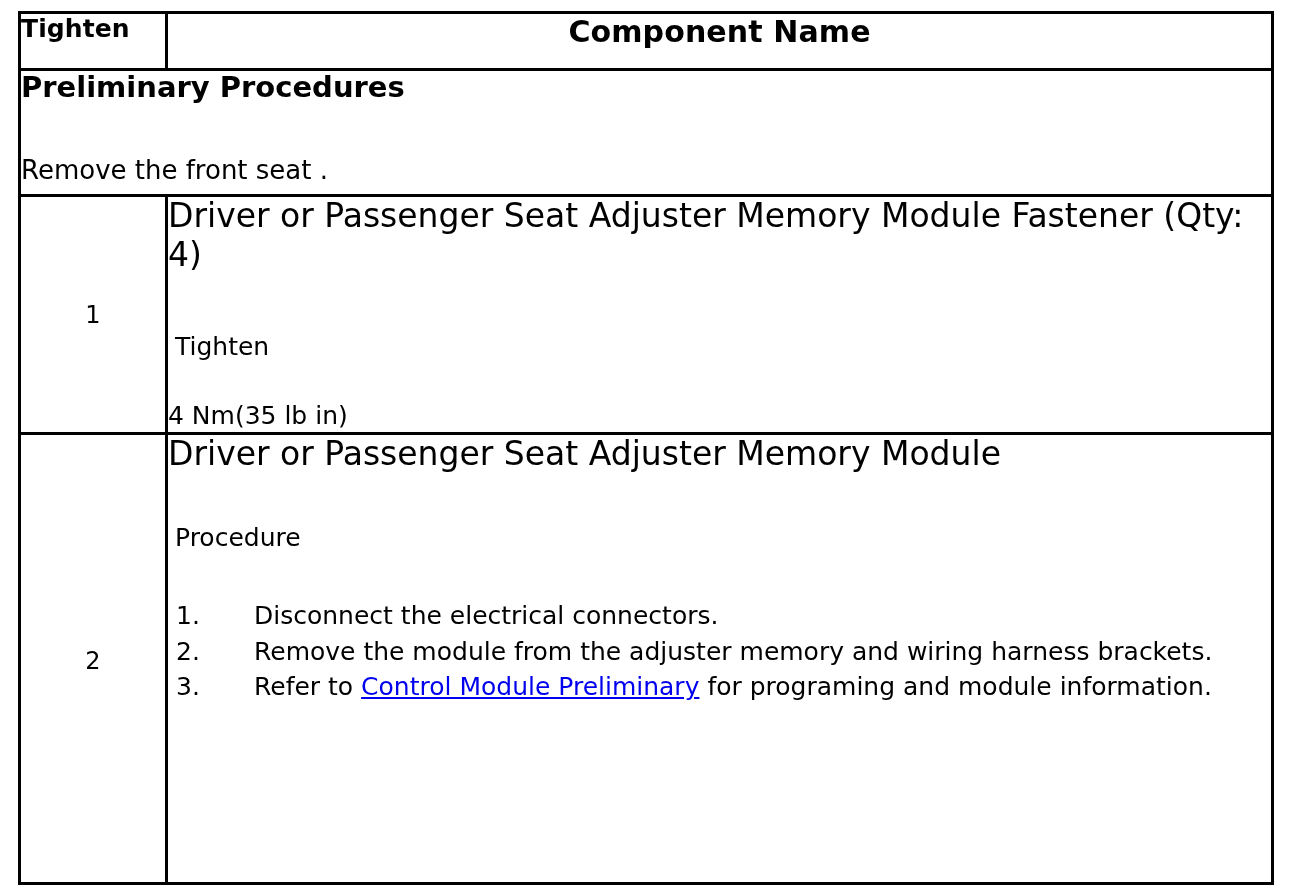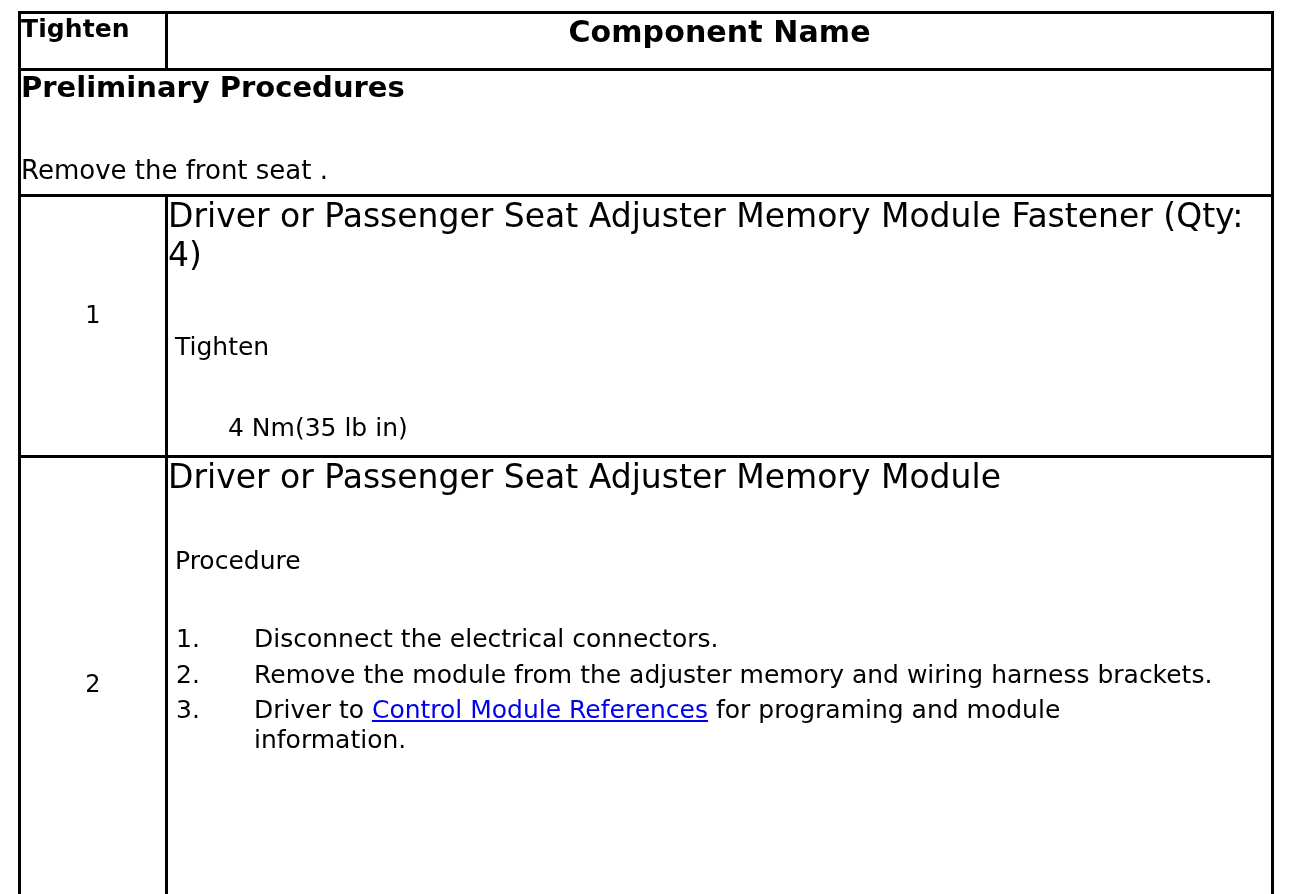--- a/index.html
+++ b/index.html
@@ -108,22 +108,21 @@
   .sub-head {
     font-size: 25px;
     font-weight: normal;
     line-height: 1.18;
     margin: 0;
     padding-left: 7px;
   }
   .torque {
     font-size: 25px;
     line-height: 1.18;
-    margin: 12px;
-    padding-left: 48px;
+    margin: 0;
   }
 
   .gap-sm  { height: 40px; }
   .gap-md  { height: 57px; }
   .gap-lg  { height: 49px; }
 
   
   .steps {
     list-style: none;
     margin: 0;
@@ -203,21 +202,21 @@
             <li>
               <span class="step-num">1.</span>
               <span class="step-text">Disconnect the electrical connectors.</span>
             </li>
             <li>
               <span class="step-num">2.</span>
               <span class="step-text">Remove the module from the adjuster memory and wiring harness brackets.</span>
             </li>
             <li>
               <span class="step-num">3.</span>
-              <span class="step-text"><span>Driver to </span><a class="xref" href="#">Control Module References</a><span> for programing and module information.</span></span>
+              <span class="step-text"><span>Refer to </span><a class="xref" href="#">Control Module Preliminary</a><span> for programing and module information.</span></span>
             </li>
           </ol>
         </td>
       </tr>
 
     </tbody>
   </table>
 
 </div>
 

